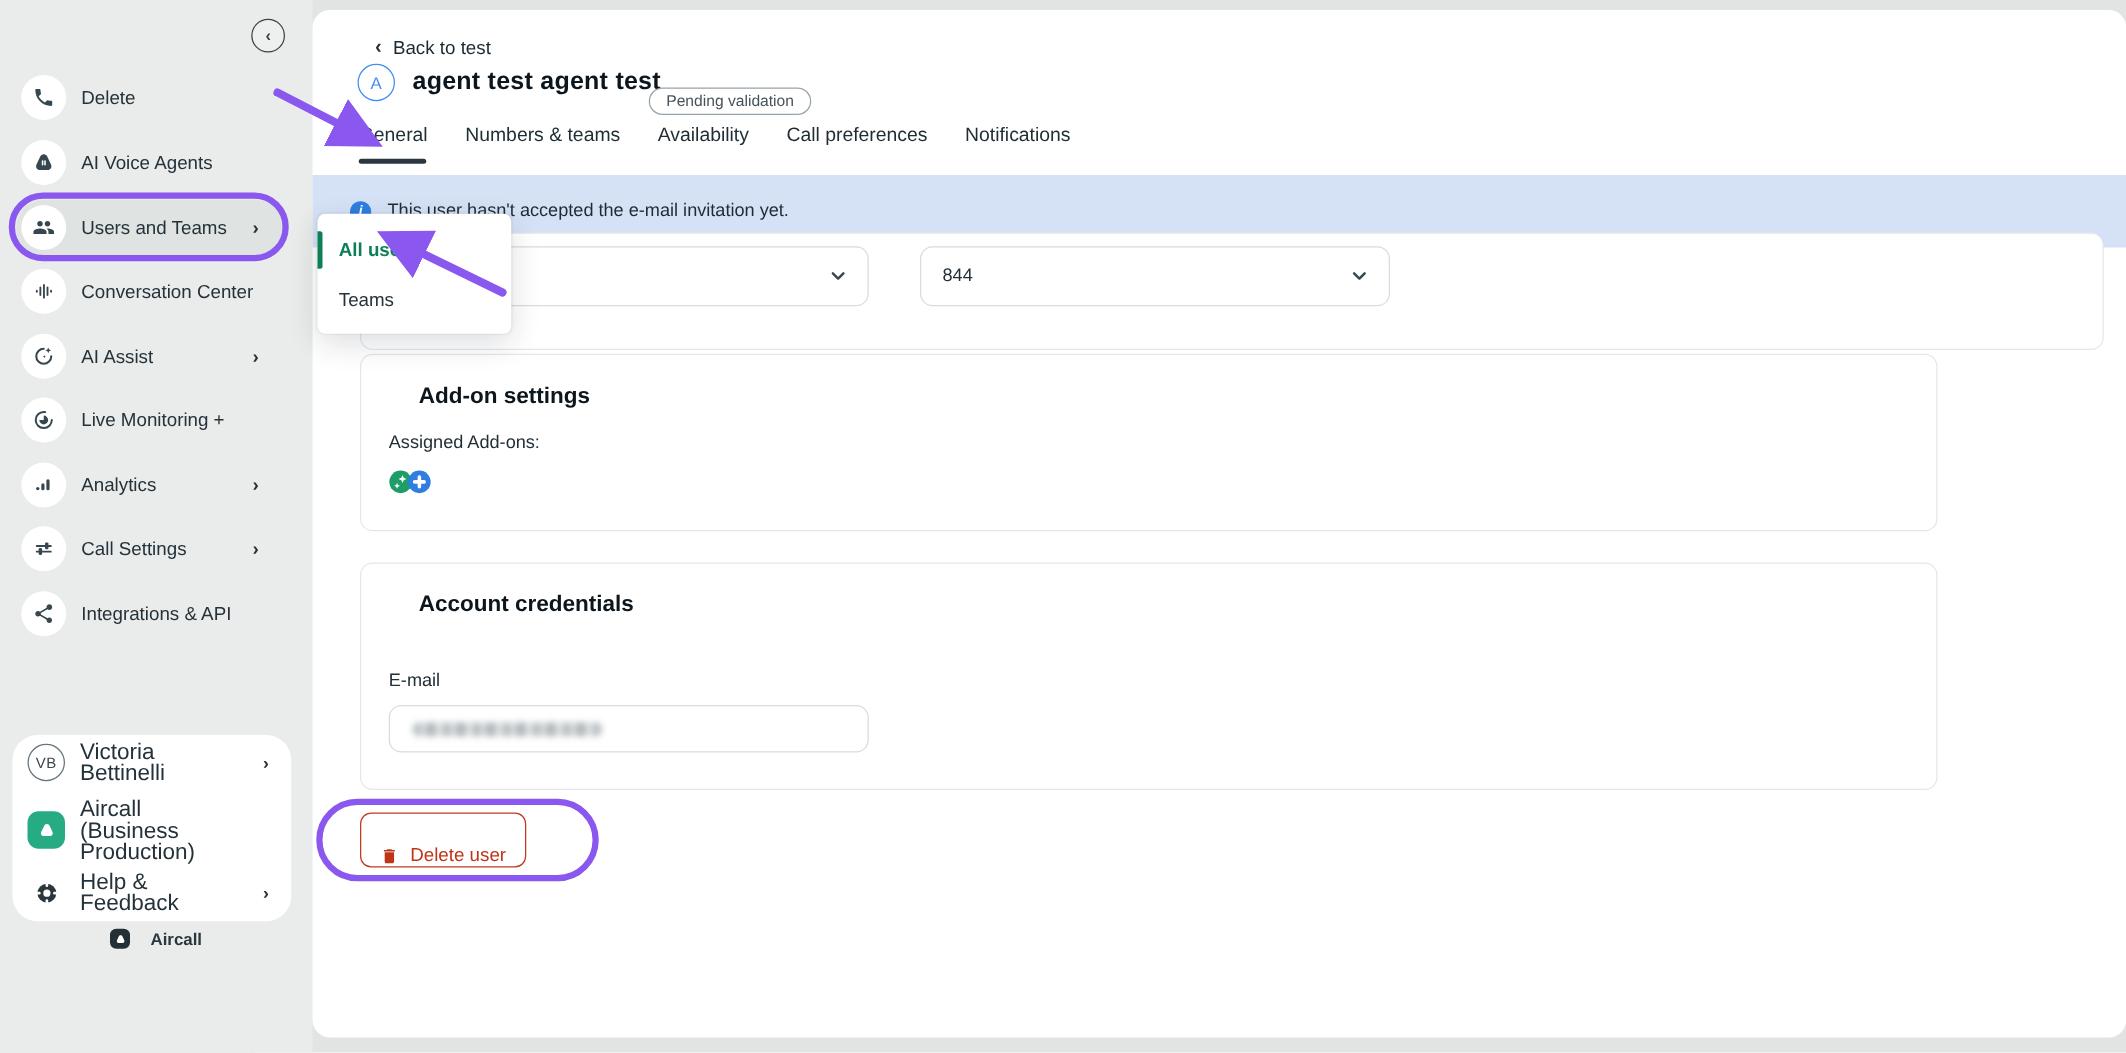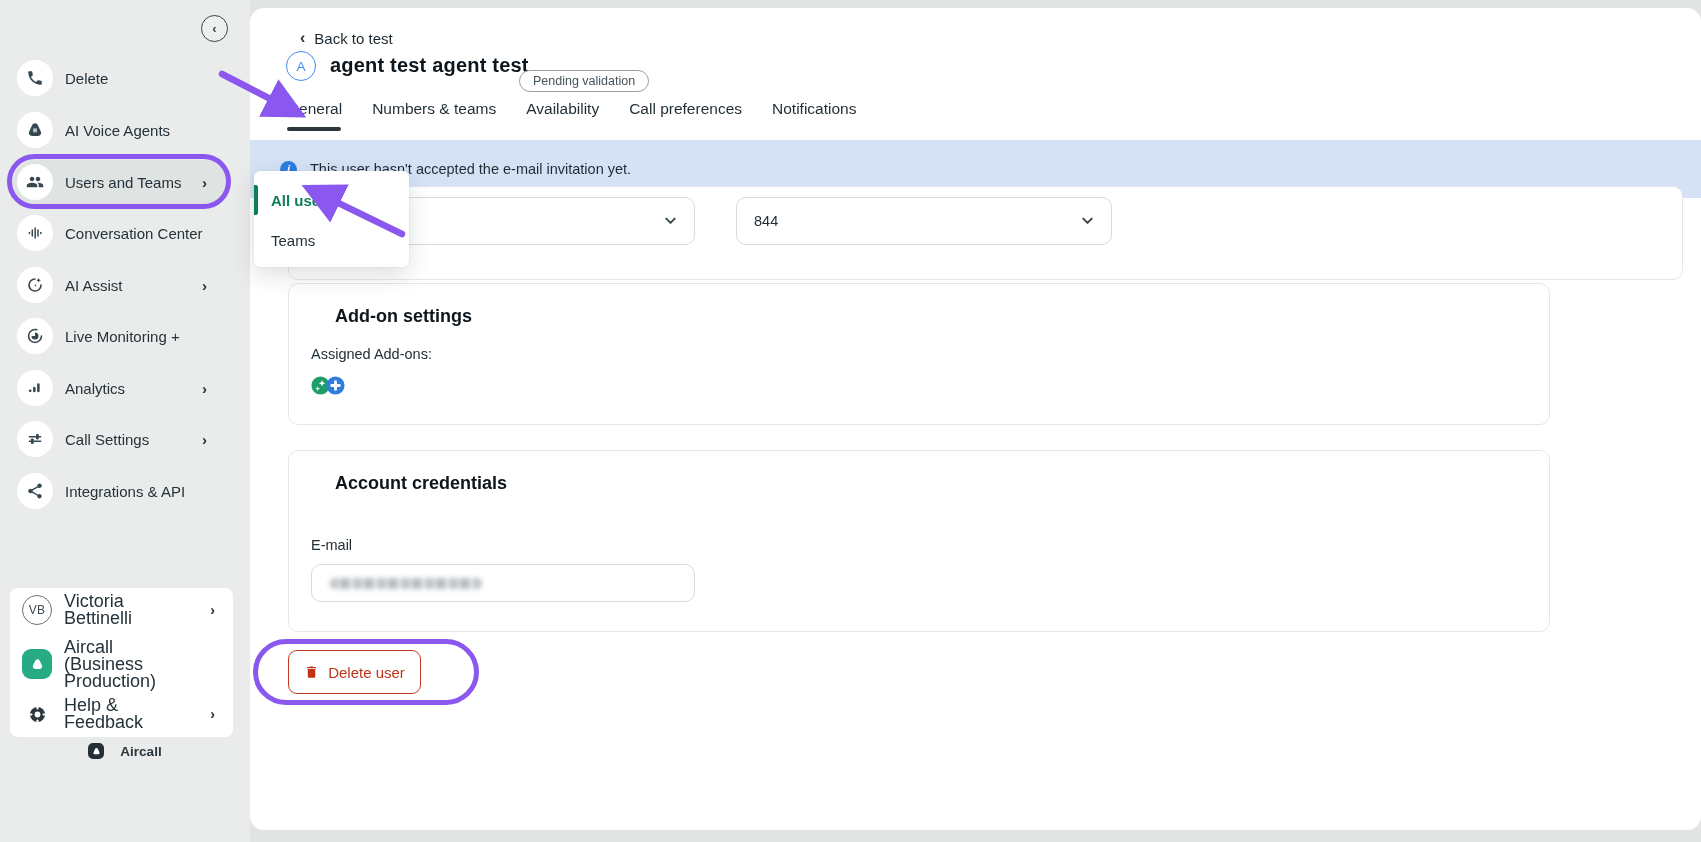--- a/index.html
+++ b/index.html
@@ -32,21 +32,21 @@
   .nav-icon svg { width:18px; height:18px; }
   .nav-label { margin-left:12px; font-size:15px; font-weight:500; color:#25323a; }
   .nav-chevron { position:absolute; right:20px; font-size:15px; font-weight:700; color:#25323a; }
 
   .ring { position:absolute; border:5px solid #8a57ef; pointer-events:none; z-index:40; }
   .ring-sidebar { left:7px; top:154px; width:224px; height:55px; border-radius:30px; }
 
   
   .account-card {
     position:absolute; left:10px; top:588px; width:223px; height:149px;
-    background:#fff; border-radius:8px;
+    background:#fff; border-radius:20px;
   }
   .acct-row { position:absolute; left:0; width:223px; display:flex; align-items:center; cursor:pointer; }
   .avatar-vb {
     width:30px; height:30px; border-radius:50%; border:1.5px solid #66757c;
     display:flex; align-items:center; justify-content:center;
     font-size:12px; color:#3c4950; margin-left:12px; flex:none; letter-spacing:.3px;
   }
   .ws-icon {
     width:30px; height:30px; border-radius:9px; background:#27ab84;
     display:flex; align-items:center; justify-content:center; margin-left:12px; flex:none;
@@ -123,21 +123,21 @@
   }
   .blur-value {
     margin-left:18px; width:152px; height:11px; border-radius:5px; opacity:.6;
     background:repeating-linear-gradient(90deg,#8d979c 0 7px,#c3cacd 7px 11px,#7d878c 11px 19px,#d2d7d9 19px 24px);
     filter:blur(2.6px);
   }
 
   .delete-btn {
     position:absolute; left:38px; top:642px; width:133px; height:44px;
     border:1.5px solid #c23a1f; border-radius:9px; background:#fff;
-    display:flex; align-items:center; justify-content:center; gap:9px;
+    display:flex; align-items:flex-end; justify-content:center; gap:9px;
     color:#bf3417; font-size:15px; font-weight:500; cursor:pointer;
   }
   .ring-delete { left:3px; top:631px; width:226px; height:66px; border-radius:33px; border-width:5.5px; }
 
   
   .flyout {
     position:absolute; left:4px; top:163px; width:155px; height:96px;
     background:#fff; border-radius:6px; z-index:30;
     box-shadow:0 8px 24px rgba(20,30,40,.14), 0 0 2px rgba(20,30,40,.10);
   }

